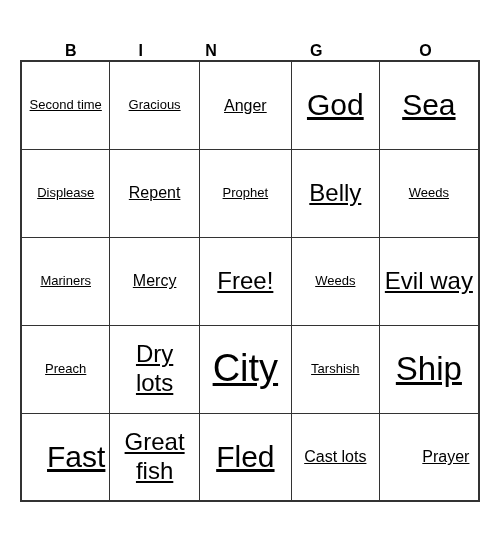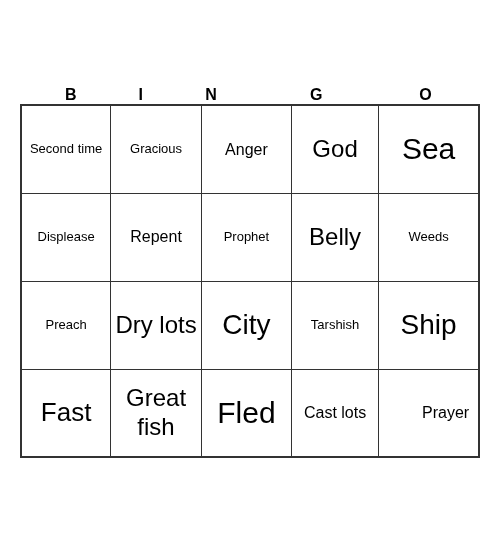--- a/index.html
+++ b/index.html
@@ -25,20 +25,21 @@
     }
 
     .bingo-grid td {
       border: 1.5px solid #333;
       width: 108px;
       height: 88px;
       text-align: center;
       vertical-align: middle;
       padding: 4px;
       line-height: 1.2;
+      text-decoration: underline;
     }
 
     .wrapper {
       display: flex;
       flex-direction: column;
       align-items: center;
     }
 
     .header-table {
       width: 460px;
@@ -59,39 +60,46 @@
           <th>O</th>
         </tr>
   </tbody>
     </table>
   <table class="bingo-grid">
     <tbody id="bingo-body">
         <tr>
           <td style="font-size: 13px;"><span>Second time</span></td>
           <td style="font-size: 13px;"><span>Gracious</span></td>
           <td style="font-size: 16px;"><span>Anger</span></td>
-          <td style="font-size: 24px;"><span>God</span></td>
+          <td style="font-size: 30px;"><span>God</span></td>
           <td style="font-size: 30px; margin-top: 14px;"><span>Sea</span></td>
         </tr>
         <tr>
           <td style="font-size: 13px;"><span>Displease</span></td>
           <td style="font-size: 16px;"><span>Repent</span></td>
           <td style="font-size: 13px; margin-left: 12px;"><span>Prophet</span></td>
           <td style="font-size: 24px;"><span>Belly</span></td>
           <td style="font-size: 13px;"><span>Weeds</span></td>
         </tr>
         <tr>
+          <td style="font-size: 13px;"><span>Mariners</span></td>
+          <td style="font-size: 16px;"><span>Mercy</span></td>
+          <td style="font-size: 24px;"><span>Free!</span></td>
+          <td style="font-size: 13px;"><span>Weeds</span></td>
+          <td style="font-size: 24px;"><span>Evil way</span></td>
+        </tr>
+        <tr>
           <td style="font-size: 13px;"><span>Preach</span></td>
           <td style="font-size: 24px;"><span>Dry lots</span></td>
-          <td style="font-size: 28px;"><span>City</span></td>
+          <td style="font-size: 38px;"><span>City</span></td>
           <td style="font-size: 13px;"><span>Tarshish</span></td>
-          <td style="font-size: 28px; margin-left: 28px;"><span>Ship</span></td>
+          <td style="font-size: 33px; margin-left: 28px;"><span>Ship</span></td>
         </tr>
         <tr>
-          <td style="font-size: 26px;"><span>Fast</span></td>
+          <td style="font-size: 30px; text-align: right;"><span>Fast</span></td>
           <td style="font-size: 24px;"><span>Great fish</span></td>
           <td style="font-size: 30px;"><span>Fled</span></td>
           <td style="font-size: 16px;"><span>Cast lots</span></td>
           <td style="font-size: 16px; padding-left: 38px;"><span>Prayer</span></td>
         </tr>
       </tbody>
   </table>
 </div>
 
 </body></html>

